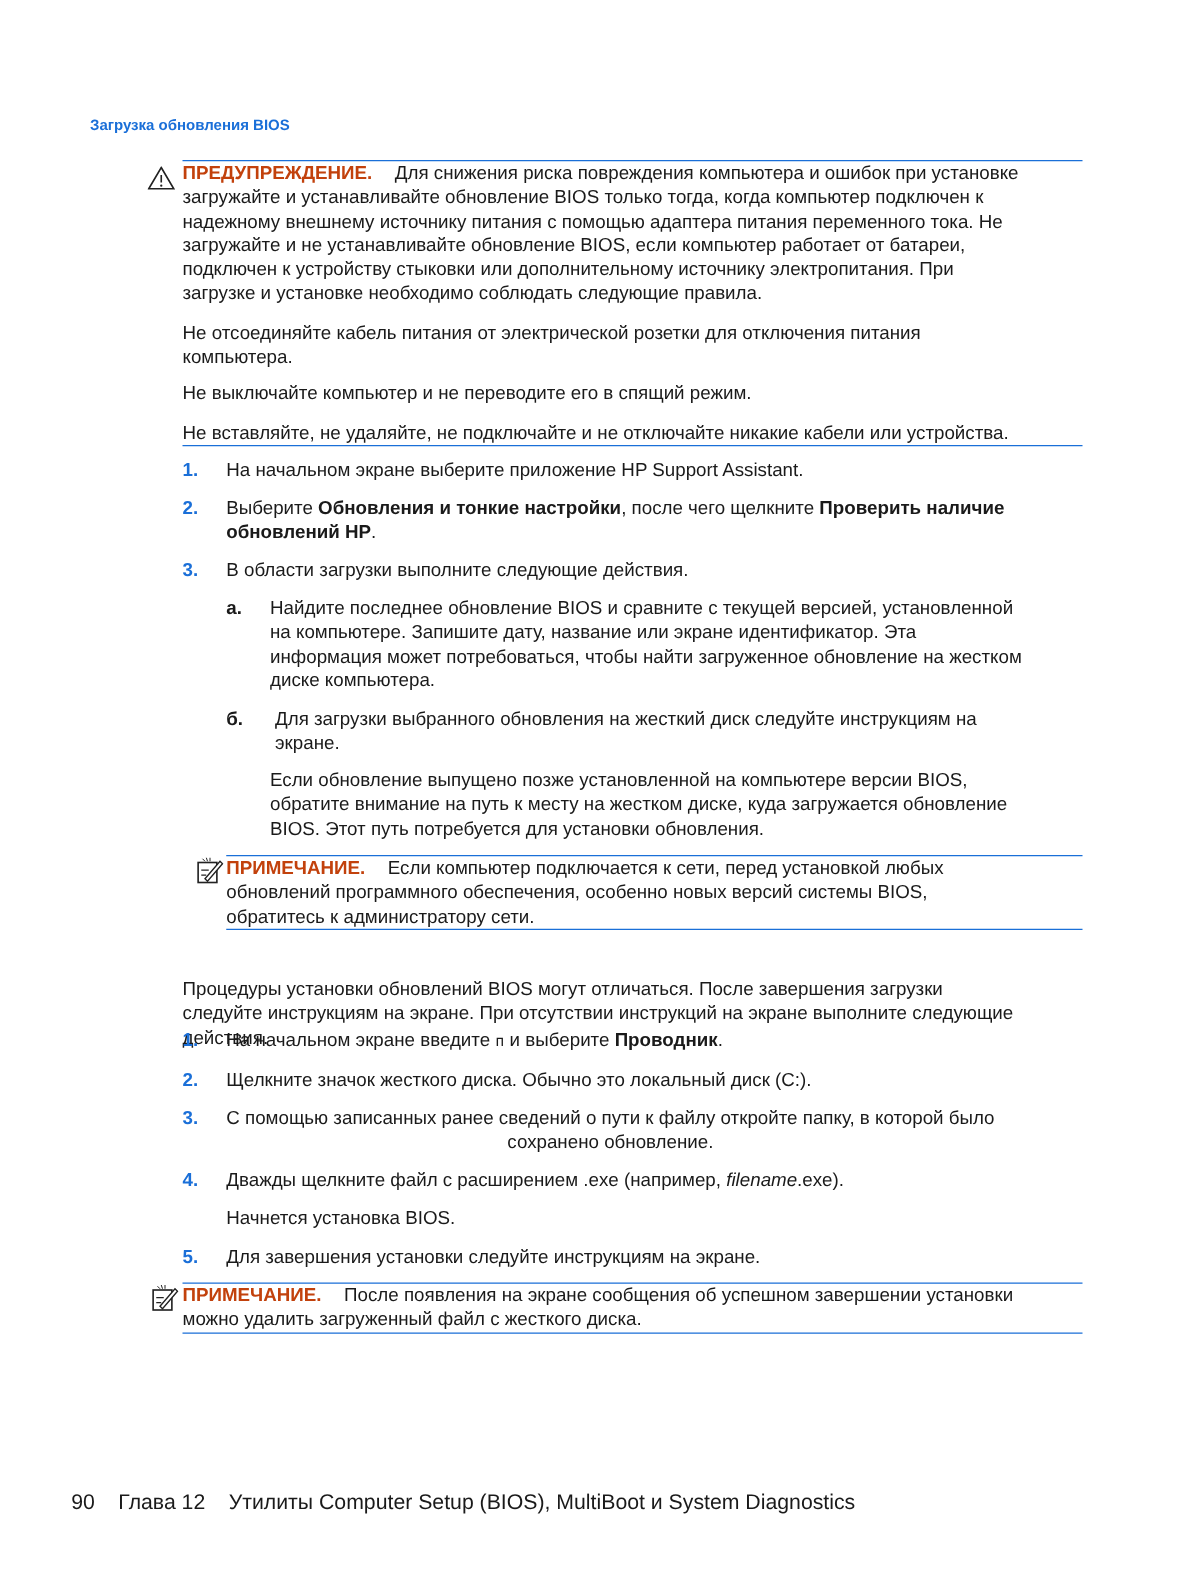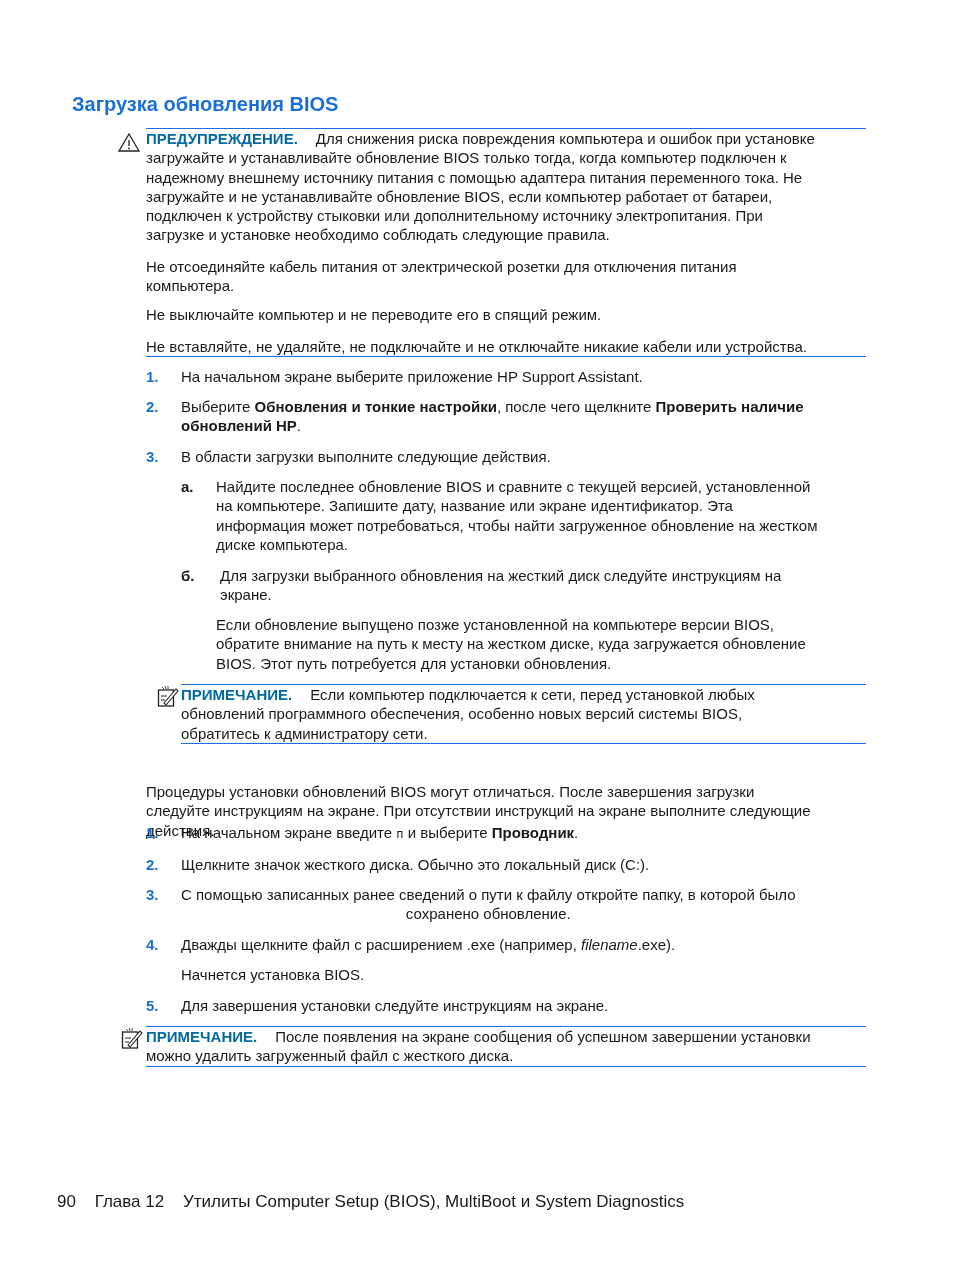--- a/index.html
+++ b/index.html
@@ -1,23 +1,23 @@
 <!DOCTYPE html>
 <html><head>
 <meta charset="utf-8">
 <style>
   html, body { margin: 0; padding: 0; background: #ffffff; }
   body {
     width: 954px; height: 1270px; position: relative; overflow: hidden;
     font-family: "Liberation Sans", sans-serif; color: #1a1a1a; font-size: 15px;
   }
   .abs { position: absolute; }
-  .title { left: 72px; top: 93px; font-size: 20px; font-weight: bold; color: #1a6fd8; }
+  .title { left: 72px; top: 93px; font-size: 12px; font-weight: bold; color: #1a6fd8; }
   .rule { position: absolute; height: 1px; background: #1a6fd8; }
-  .label { font-weight: bold; color: #0369a1; margin-right: 18px; }
+  .label { font-weight: bold; color: #c2410c; margin-right: 18px; }
   .num { position: absolute; font-weight: bold; color: #1a6fd8; }
   .letter { position: absolute; font-weight: bold; color: #1a1a1a; }
   .txt { position: absolute; line-height: 19.3px; }
   b { font-weight: bold; }
   i { }
   .mono { font-family: "DejaVu Sans Mono", monospace; font-size: 12px; }
   .footer { left: 57px; top: 1192px; font-size: 17px; }
   .footer span { margin-right: 14px; }
 </style>
 </head>

